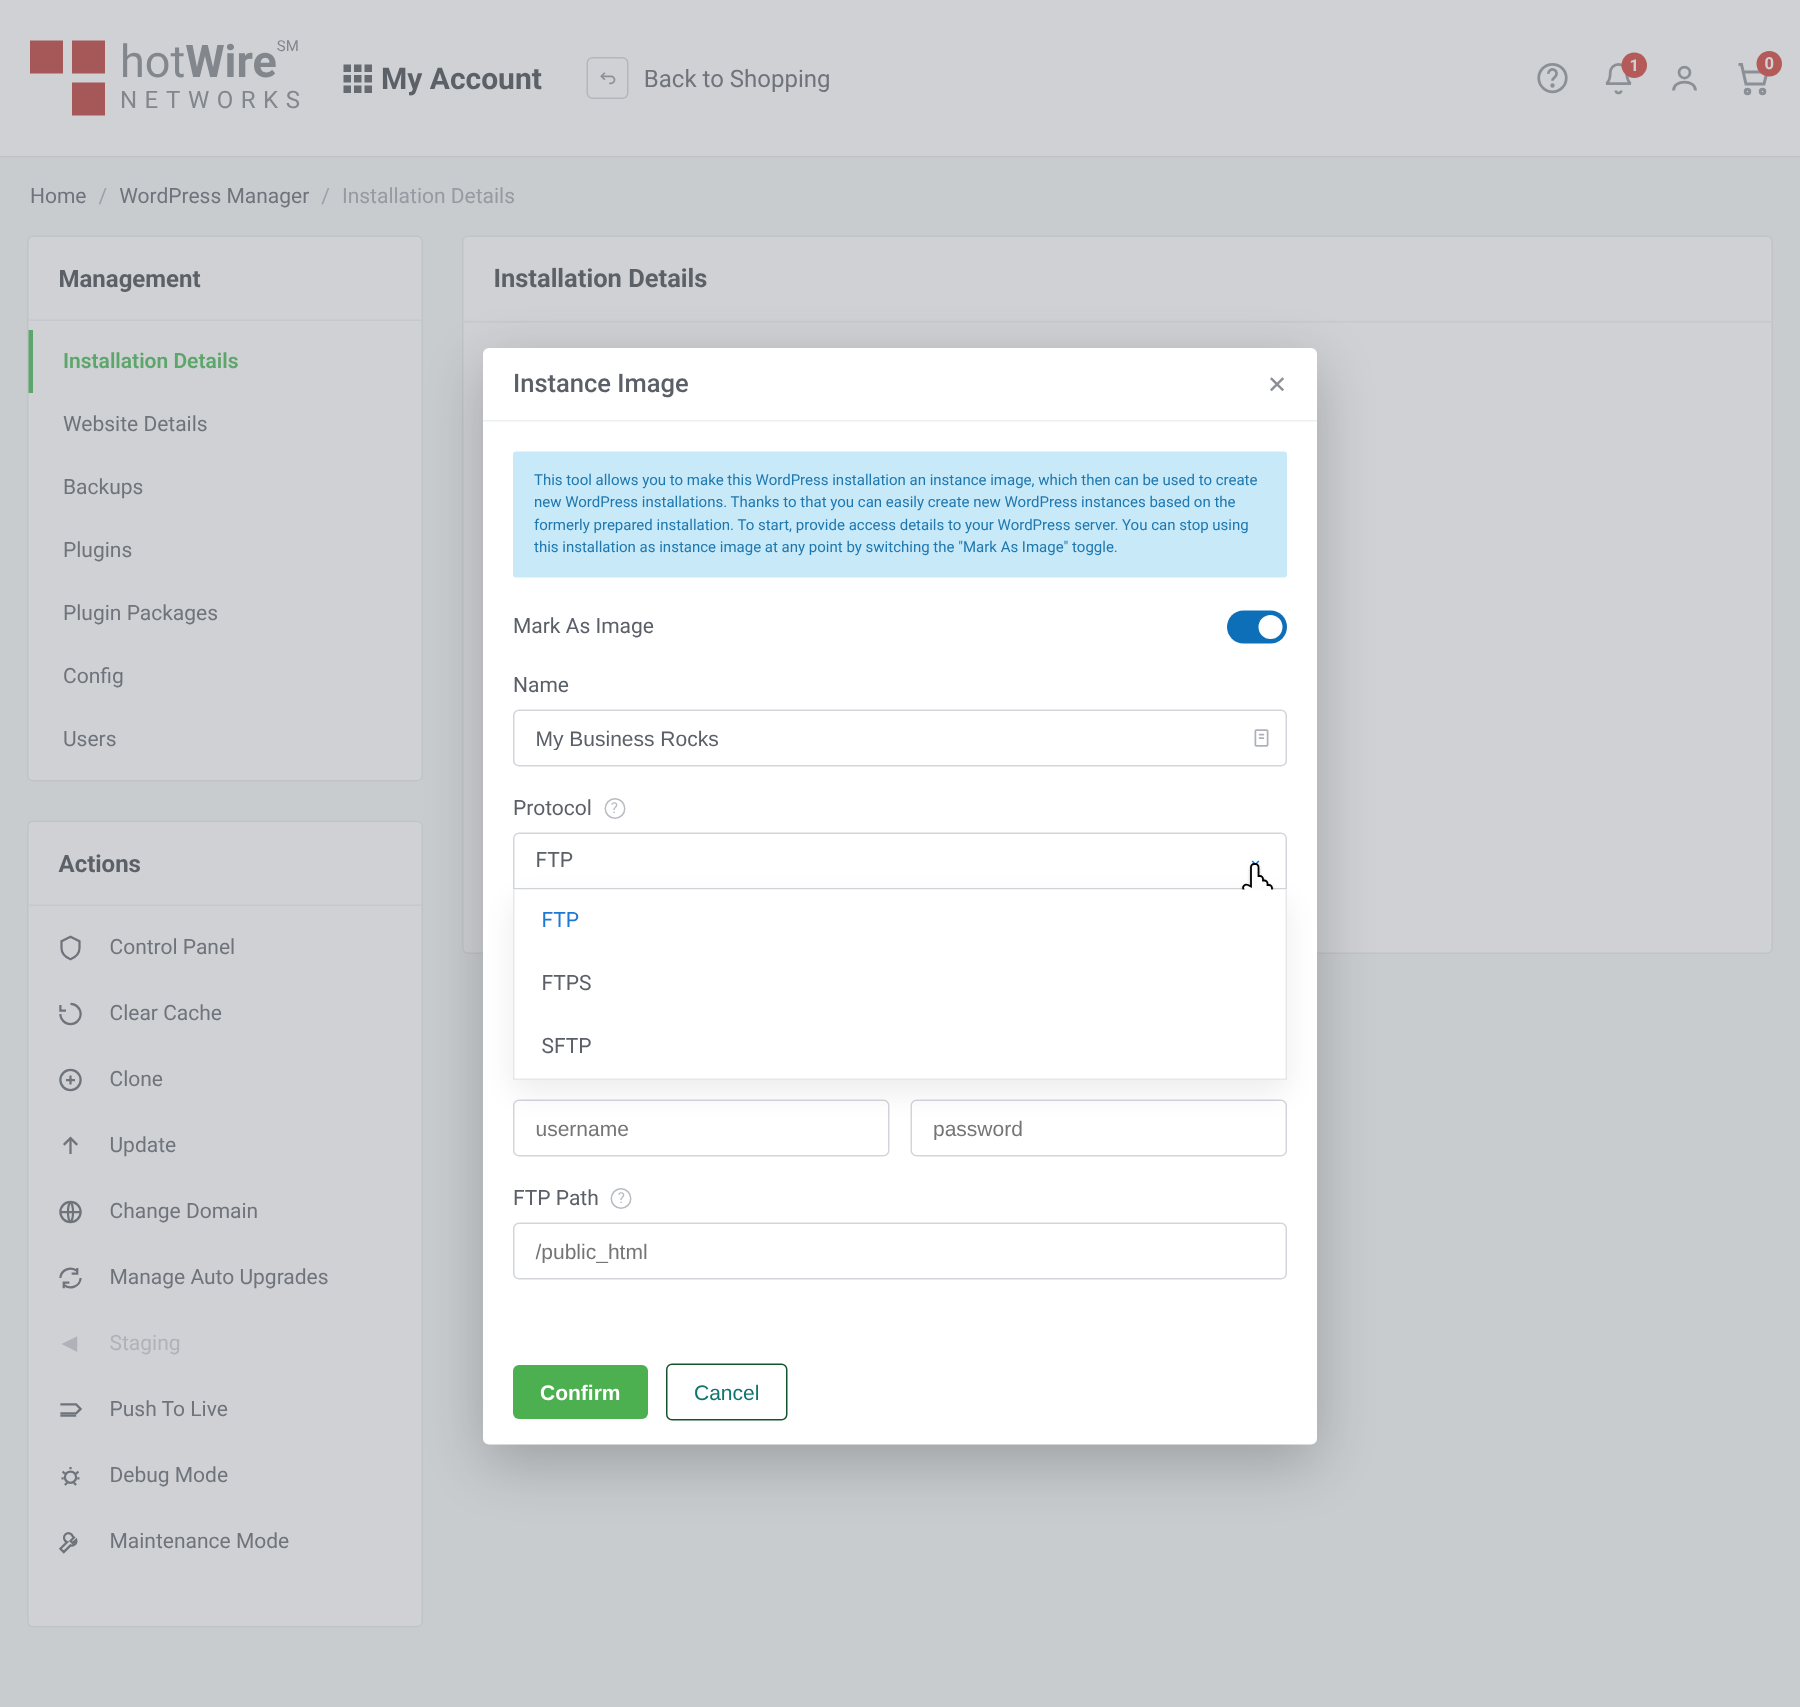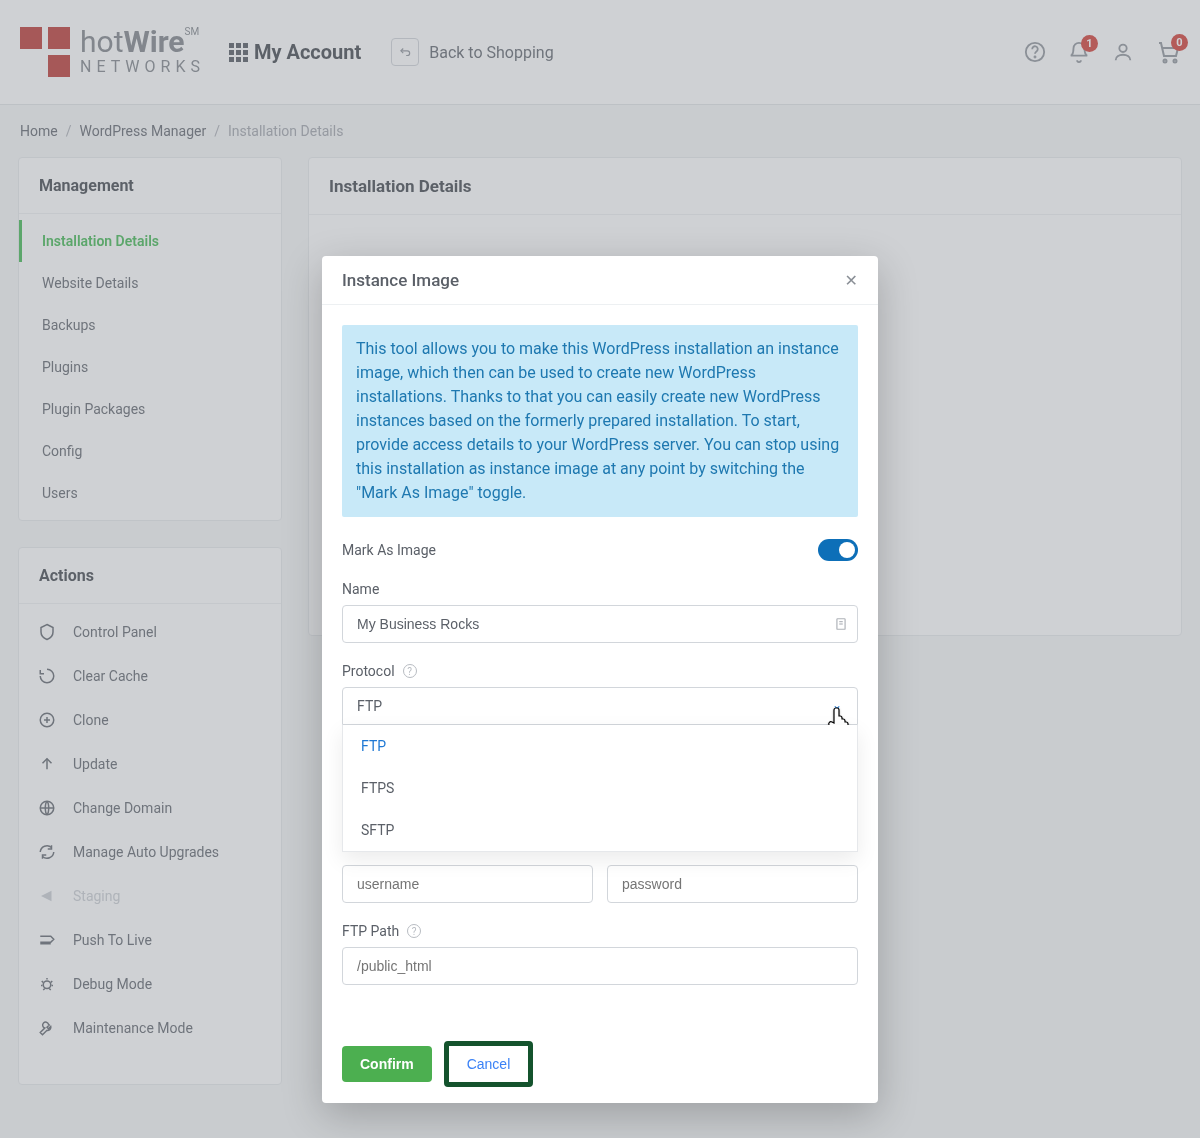--- a/index.html
+++ b/index.html
@@ -45,47 +45,47 @@
 .action-icon { width: 20px; height: 20px; display: flex; align-items: center; justify-content: center; color: inherit; }
 
 .content { flex: 1; }
 .content .card-header { font-size: 17px; }
 .content-body { padding: 20px; min-height: 420px; }
 
 
 .overlay { position: absolute; inset: 0; background: rgba(140,145,152,0.42); display: flex; align-items: flex-start; justify-content: center; }
 
 
-.modal { position: absolute; top: 256px; left: 50%; transform: translateX(-50%); width: 556px; background: #fff; border-radius: 4px; box-shadow: 0 12px 40px rgba(0,0,0,0.22); }
+.modal { position: absolute; top: 232px; left: 50%; transform: translateX(-50%); width: 556px; background: #fff; border-radius: 4px; box-shadow: 0 12px 40px rgba(0,0,0,0.22); }
 .modal-header { display: flex; justify-content: space-between; align-items: center; padding: 14px 20px; border-bottom: 1px solid #edf0f2; }
 .modal-title { font-size: 17px; color: #5b6068; font-weight: 500; }
 .close-x { font-size: 16px; color: #8a8f96; cursor: pointer; }
 .modal-body { padding: 20px; }
-.info-box { background: #c8e9f8; color: #1e78b0; font-size: 16px; line-height: 1.5; padding: 12px 14px; border-radius: 2px; margin-bottom: 22px; }
+.info-box { background: #c8e9f8; color: #1e78b0; font-size: 10px; line-height: 1.5; padding: 12px 14px; border-radius: 2px; margin-bottom: 22px; }
 .field-row { display: flex; justify-content: space-between; align-items: center; margin-bottom: 20px; }
 .field-label { color: #5b6068; font-size: 14px; }
 .toggle { width: 40px; height: 22px; background: #0d6fb8; border-radius: 20px; position: relative; cursor: pointer; }
 .toggle-knob { position: absolute; right: 3px; top: 3px; width: 16px; height: 16px; background: #fff; border-radius: 50%; }
 .form-group { margin-bottom: 20px; }
 .form-label { display: flex; align-items: center; gap: 8px; color: #5b6068; font-size: 14px; margin-bottom: 8px; }
 .help-q { width: 14px; height: 14px; border: 1px solid #b8bcc2; color: #b8bcc2; border-radius: 50%; display: inline-flex; align-items: center; justify-content: center; font-size: 10px; }
 .form-input { width: 100%; height: 38px; border: 1px solid #d2d6db; border-radius: 4px; padding: 0 40px 0 14px; font-size: 14px; color: #5b6068; background:#fff; }
 .form-input.blur { color: #d7dadd; }
 .input-wrap { position: relative; }
 .input-addon { position: absolute; right: 10px; top: 50%; transform: translateY(-50%); color: #aeb2b8; }
 .select-wrap { position: relative; }
 .select-input { width: 100%; height: 38px; border: 1px solid #d2d6db; border-radius: 4px 4px 0 0; padding: 0 14px; font-size: 14px; color: #5b6068; background:#fff; display:flex; align-items:center; cursor:pointer; }
 .dropdown-list { position: absolute; top: 38px; left: 0; right: 0; background:#fff; border: 1px solid #e6e8eb; border-top: none; box-shadow: 0 8px 20px rgba(0,0,0,0.08); z-index: 10; }
 .dropdown-item { padding: 13px 18px; color: #5b6068; cursor: pointer; font-size: 14px; }
 .dropdown-item.active { color: #1e78d4; }
 .two-col { display: flex; gap: 14px; }
 .two-col .col { flex: 1; }
 .modal-footer { padding: 16px 20px; display: flex; gap: 12px; align-items: center; }
 .btn-confirm { background: #4caf50; color: #fff; border: none; padding: 10px 18px; border-radius: 4px; font-size: 14px; font-weight: 600; cursor: pointer; }
-.btn-cancel { background: #fff; color: #3b82f6; border: 5px solid #14532d; padding: 10px 18px; border-radius: 4px; font-size: 14px; cursor: pointer; }
+.btn-cancel { background: #fff; color: #0f766e; border: 1px solid #14532d; padding: 10px 18px; border-radius: 4px; font-size: 14px; cursor: pointer; }
 
 
 .cursor-hand { position: absolute; width: 28px; height: 32px; }
 .cursor-hand svg { filter: drop-shadow(0 1px 1px rgba(0,0,0,0.3)); }
 .chev { position:absolute; right:16px; top:50%; transform:translateY(-60%); color:#1e78d4; font-size:12px; }
 
 svg { display: block; }
 </style>
 </head>
 <body>

